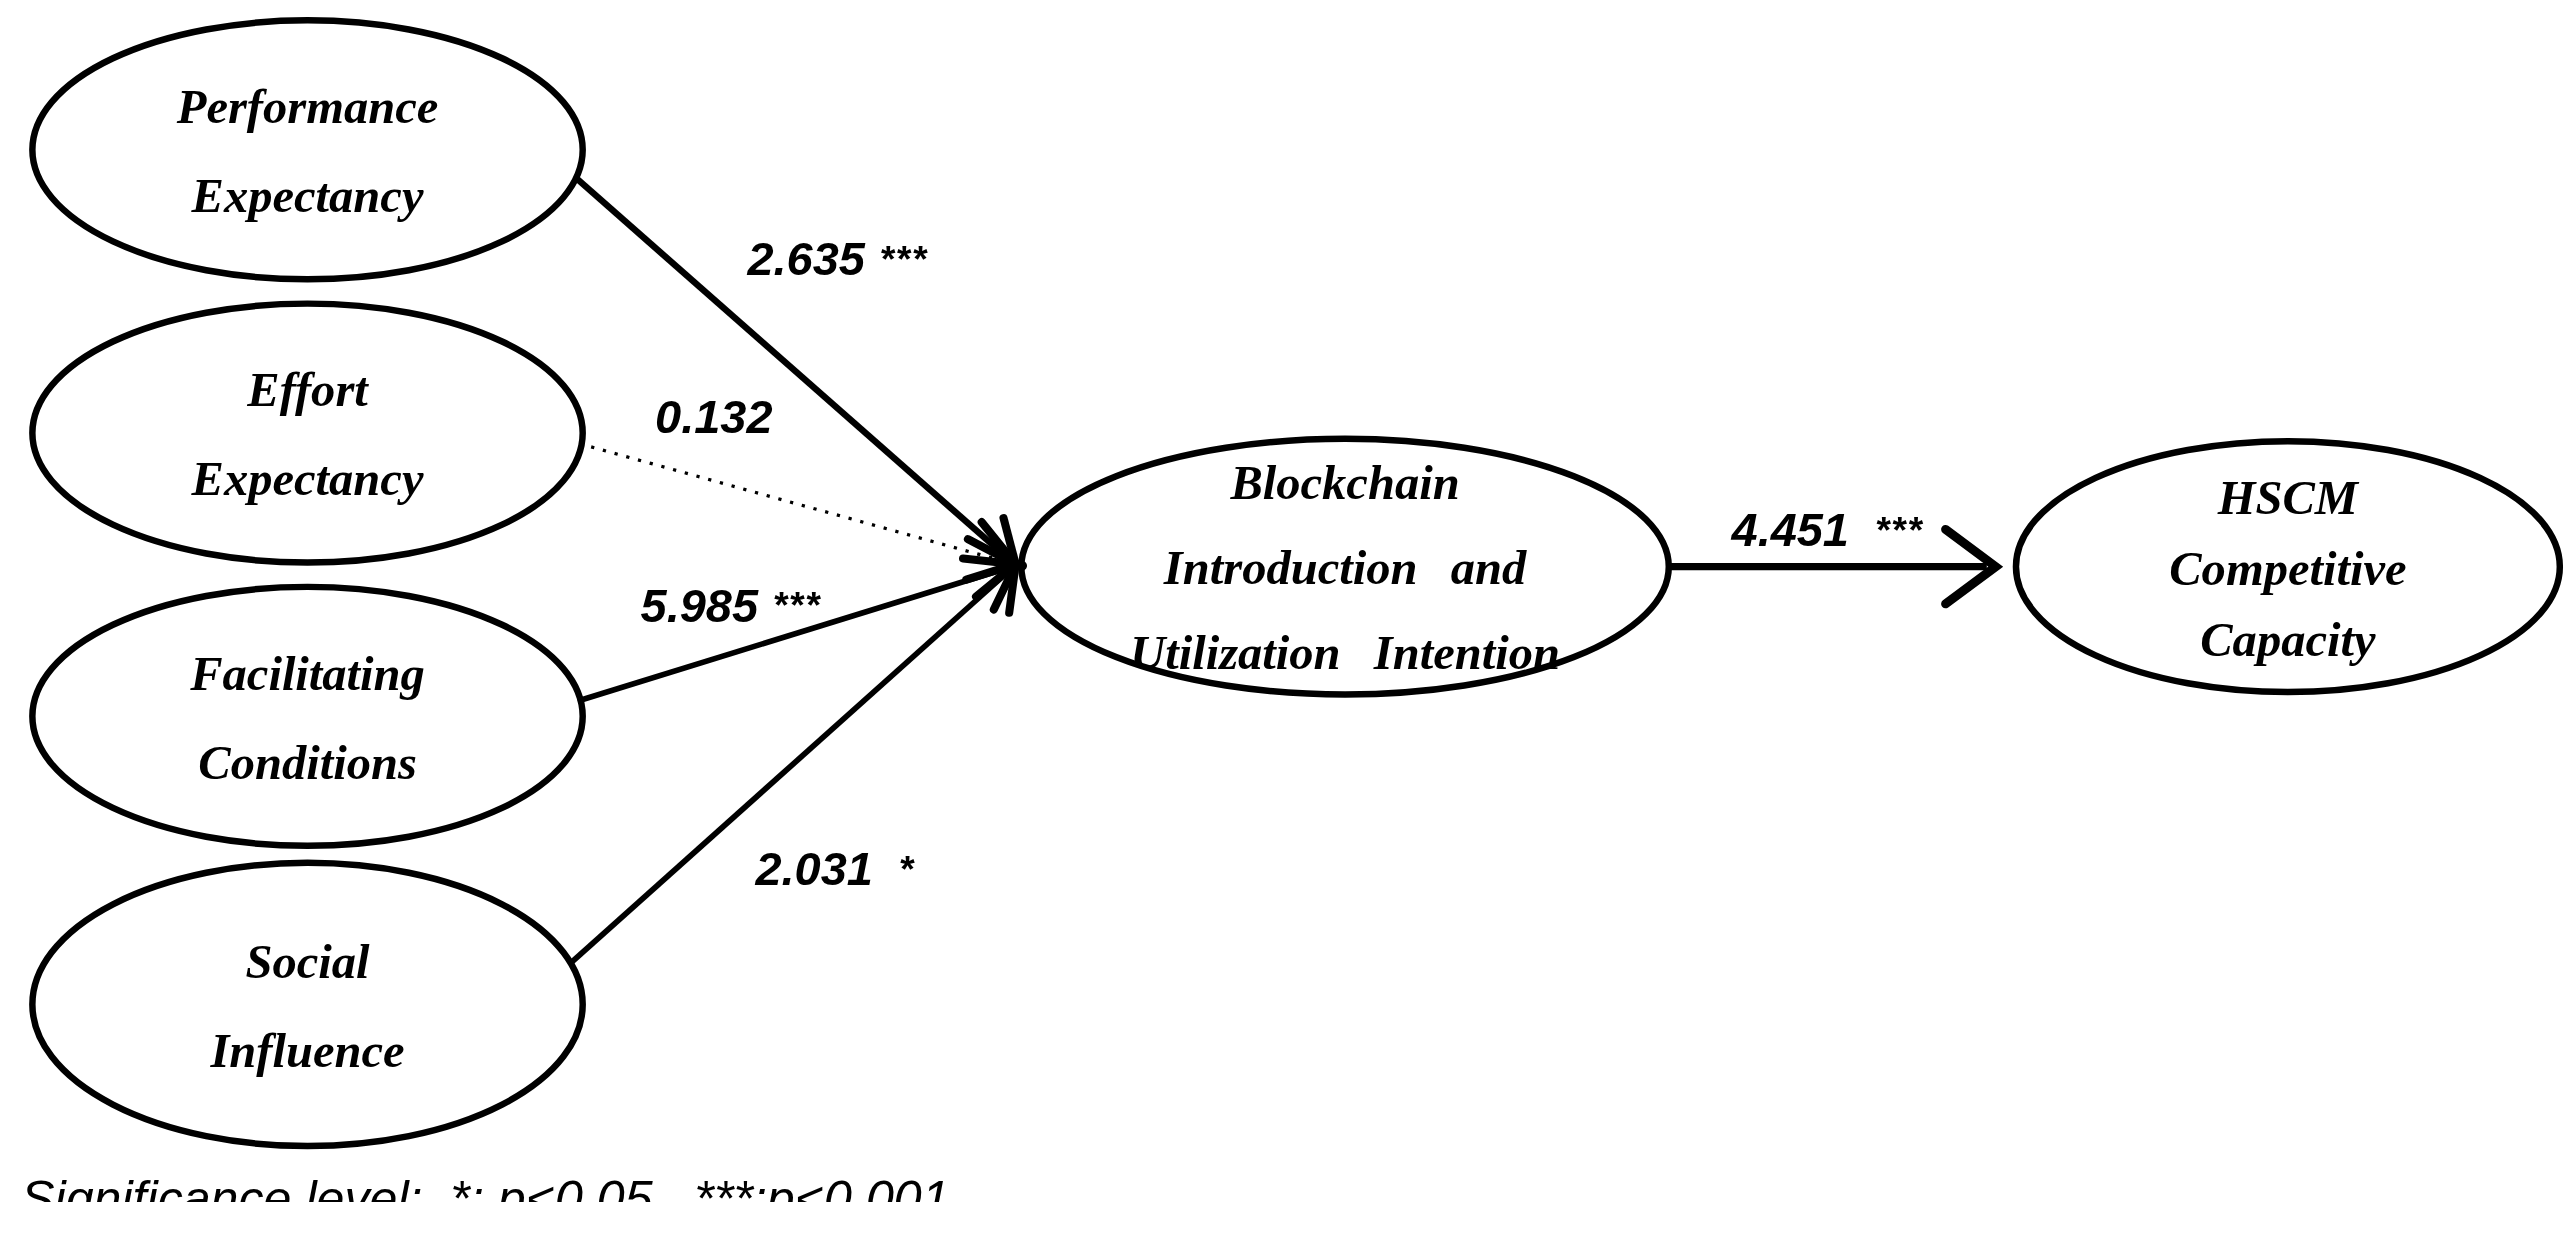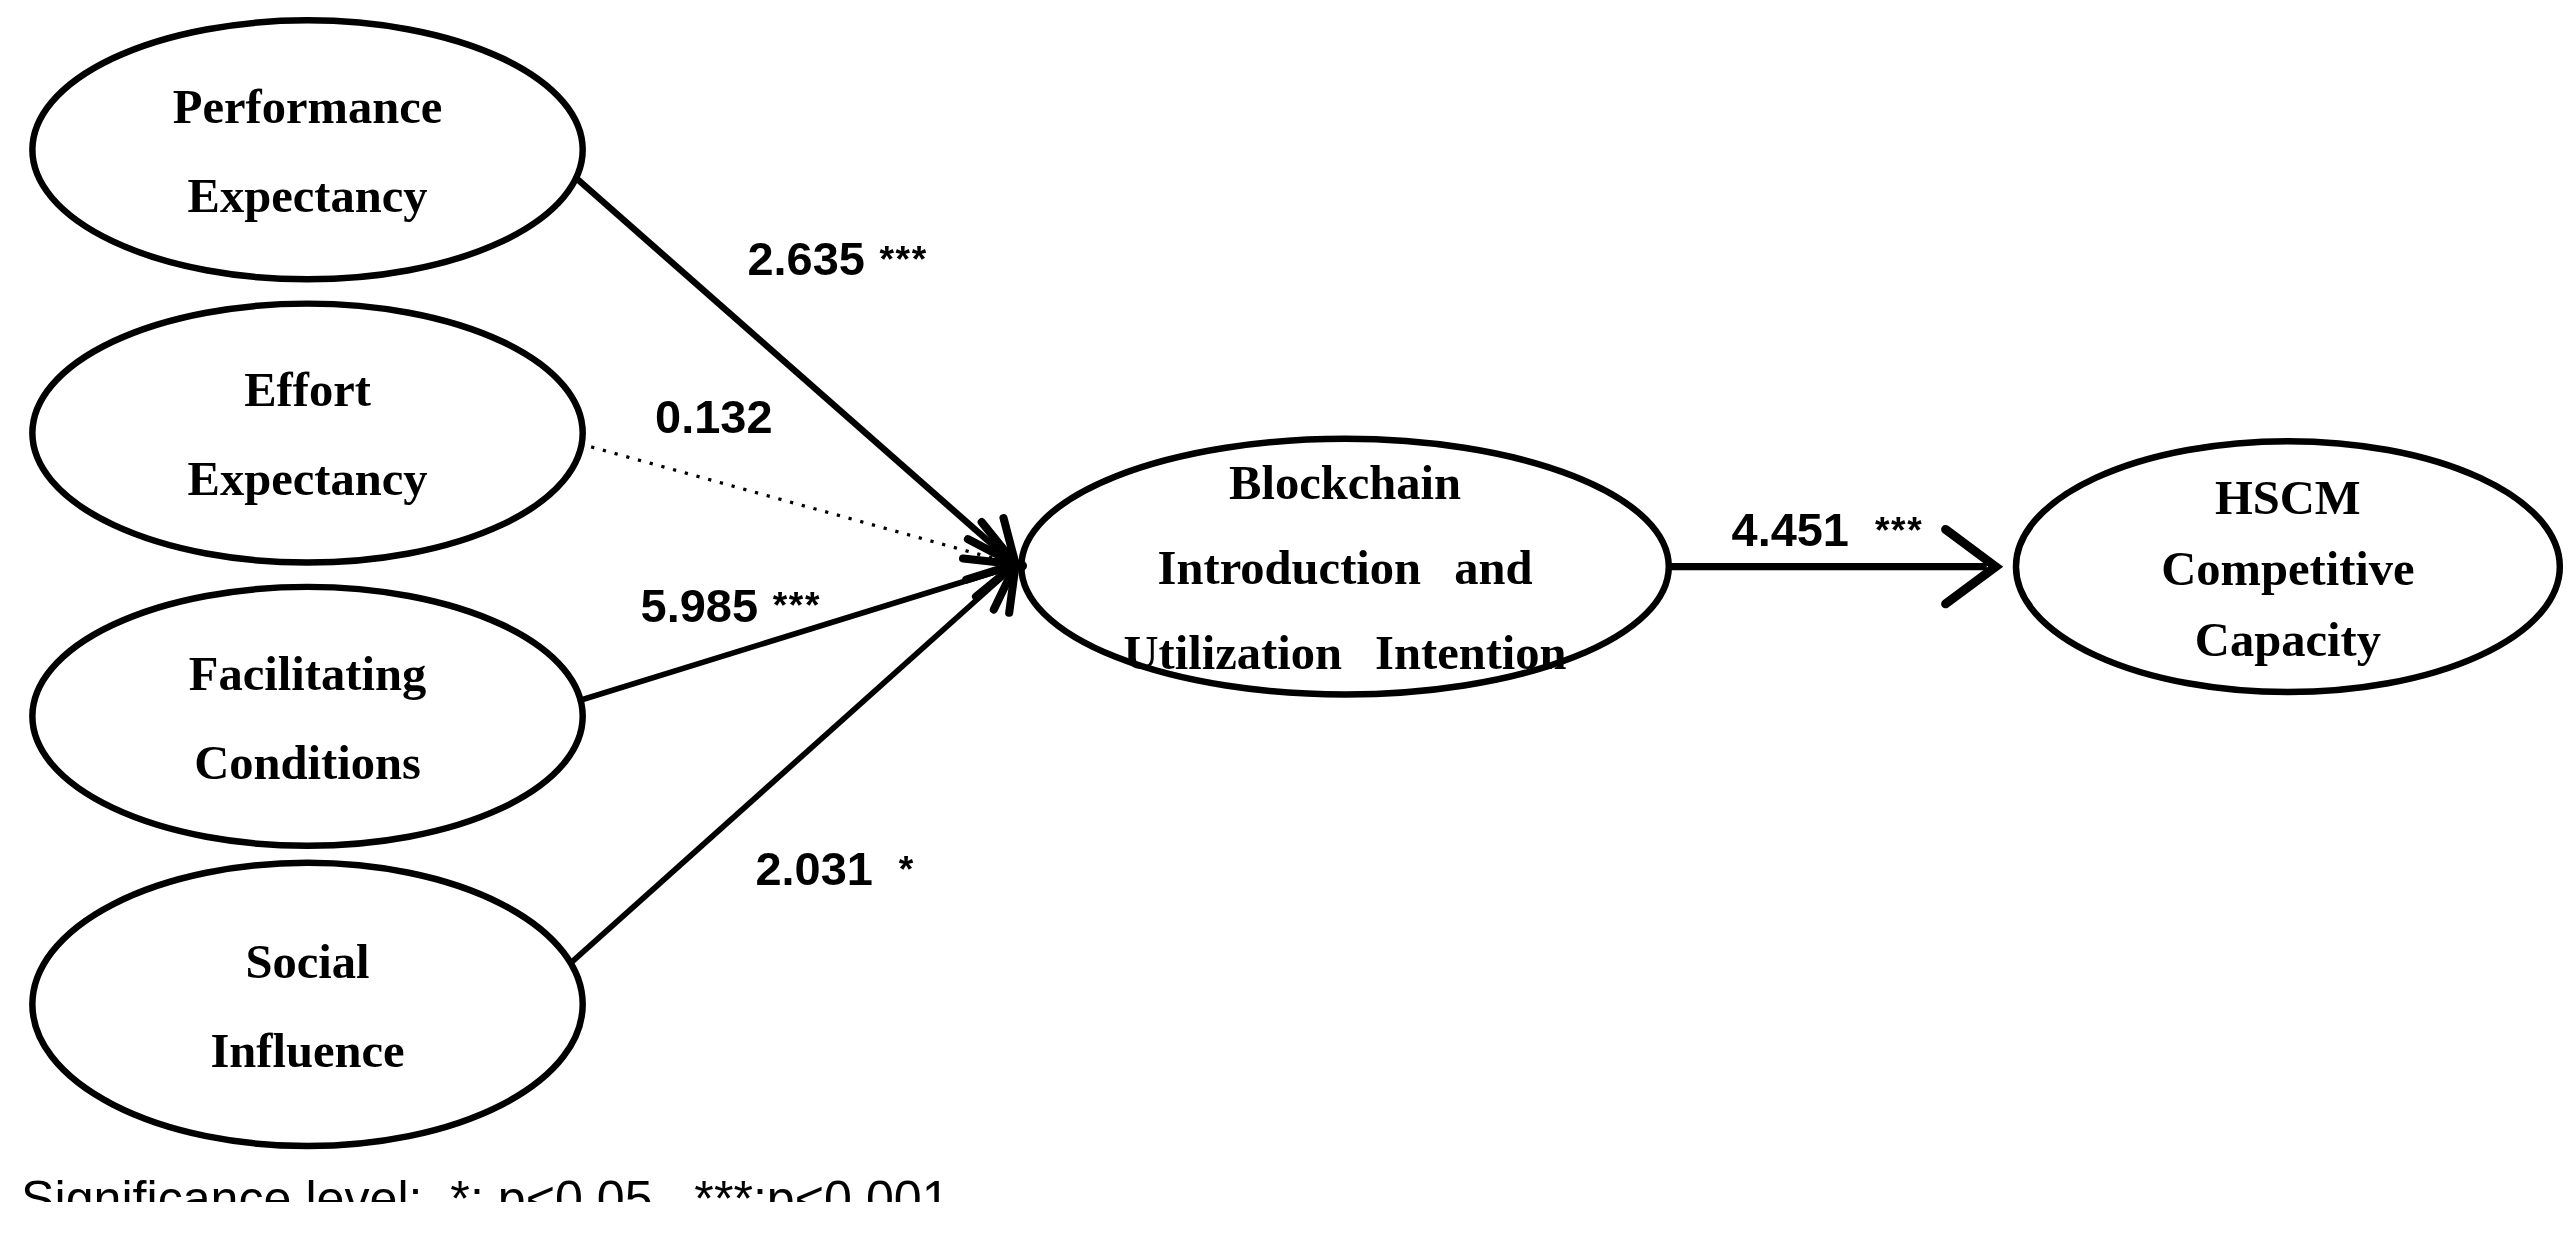--- a/index.html
+++ b/index.html
@@ -6,20 +6,21 @@
     margin: 0;
     padding: 0;
     background: #ffffff;
   }
   .page {
     width: 2576px;
     height: 1202px;
     background: #ffffff;
     position: relative;
     overflow: hidden;
+    font-style: italic;
   }
   svg { display: block; }
 
   .node-ellipse {
     fill: #ffffff;
     stroke: #000000;
     stroke-width: 8;
   }
   .node-text {
     font-family: "Liberation Serif", serif;

